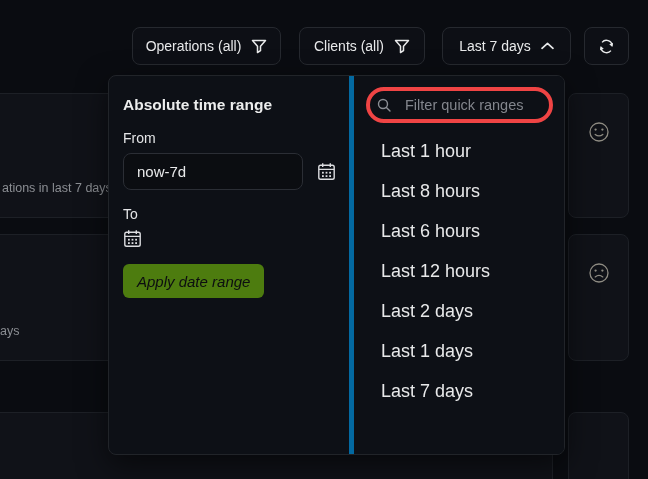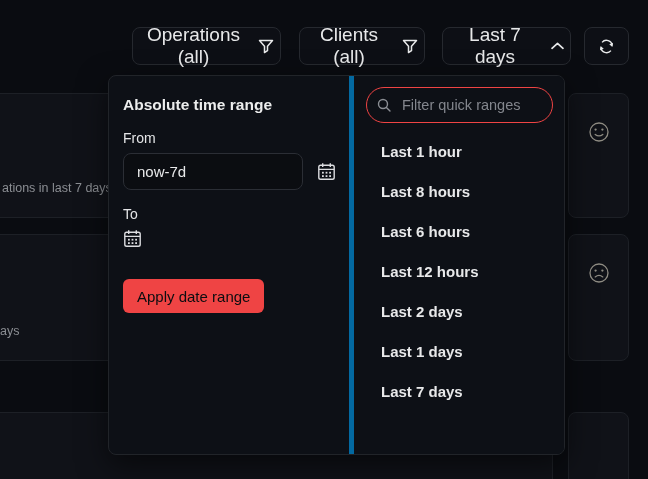--- a/index.html
+++ b/index.html
@@ -19,21 +19,21 @@
   .bg-caption {
     position:absolute; z-index:2; color:#8b8e93; font-size:12.5px; white-space:nowrap;
   }
   .face-icon { margin-top:27px; }
 
   
   .toolbar-btn {
     position:absolute; top:27px; height:38px; z-index:3;
     background:#0d0f15; border:1px solid #26292f; border-radius:8px;
     display:flex; align-items:center; justify-content:center; gap:10px;
-    font-size:19px; color:#e8e9ea; cursor:pointer;
+    font-size:14px; color:#e8e9ea; cursor:pointer;
   }
   .toolbar-btn svg { flex:0 0 auto; }
 
   
   .panel {
     position:absolute; left:108px; top:75px; width:457px; height:380px; z-index:5;
     background:#0d1016; border:1px solid #212429; border-radius:8px;
     box-shadow:0 10px 30px rgba(0,0,0,.55);
     display:flex; overflow:hidden;
   }
@@ -44,39 +44,39 @@
   .panel-title { font-size:15.5px; font-weight:bold; margin:0 0 16px 0; color:#eceded; }
   .field-label { display:block; font-size:14px; margin:0 0 7px 0; color:#e4e5e7; }
   .input-row { display:flex; align-items:center; gap:14px; margin-bottom:16px; }
   .text-input {
     width:180px; height:37px; background:#0b0d11; border:1px solid #2b2e35;
     border-radius:8px; color:#e8e9ea; font-size:15px; padding:0 13px;
     font-family:"Liberation Sans", sans-serif; outline:none;
   }
   .icon-btn { background:none; border:none; padding:0; cursor:pointer; line-height:0; color:#dcdde0; }
   .apply-btn {
-    margin-top:15px; height:34px; padding:0 14px; cursor:pointer;
-    background:#ef4444; color:#0c0d10; border:none; border-radius:6px;
-    font-size:15px; font-weight:500; font-family:"Liberation Sans", sans-serif;
+    margin-top:0; height:34px; padding:0 14px; cursor:pointer;
+    background:#4d7c0f; color:#0c0d10; border:none; border-radius:6px;
+    font-size:15px; font-weight:500; font-family:"Liberation Sans", sans-serif;font-style:italic;
   }
 
   .panel-right { flex:1; padding-top:11px; display:flex; flex-direction:column; background:#0d1016; }
   .search-wrap { position:relative; margin:0 11px 8px 12px; }
   .search-input {
-    width:100%; height:36px; background:transparent; border:1px solid #ef4444;
+    width:100%; height:36px; background:transparent; border:4px solid #ef4444;
     border-radius:18px; color:#e8e9ea; font-size:14.5px; padding:0 10px 0 35px;
     font-family:"Liberation Sans", sans-serif; outline:none;
   }
   .search-input::placeholder { color:#83868d; }
   .search-icon-pos { position:absolute; left:11px; top:11px; line-height:0; }
 
   .quick-list { list-style:none; margin:0; padding:0; }
   .quick-list li {
     height:40px; display:flex; align-items:center; padding-left:27px;
-    font-size:15px; color:#e8e9ea; cursor:pointer;font-weight:bold;
+    font-size:18px; color:#e8e9ea; cursor:pointer;
   }
 </style>
 </head>
 <body>
 
 <div class="bg-card" style="left:-30px; top:93px; width:583px; height:125px;"></div>
 <div class="bg-card status" style="left:568px; top:93px; width:61px; height:125px;">
   <span class="face-icon">
     <svg width="22" height="22" viewBox="0 0 22 22" fill="none">
       <circle cx="11" cy="11" r="9" stroke="#8f8c83" stroke-width="1.3"></circle>

